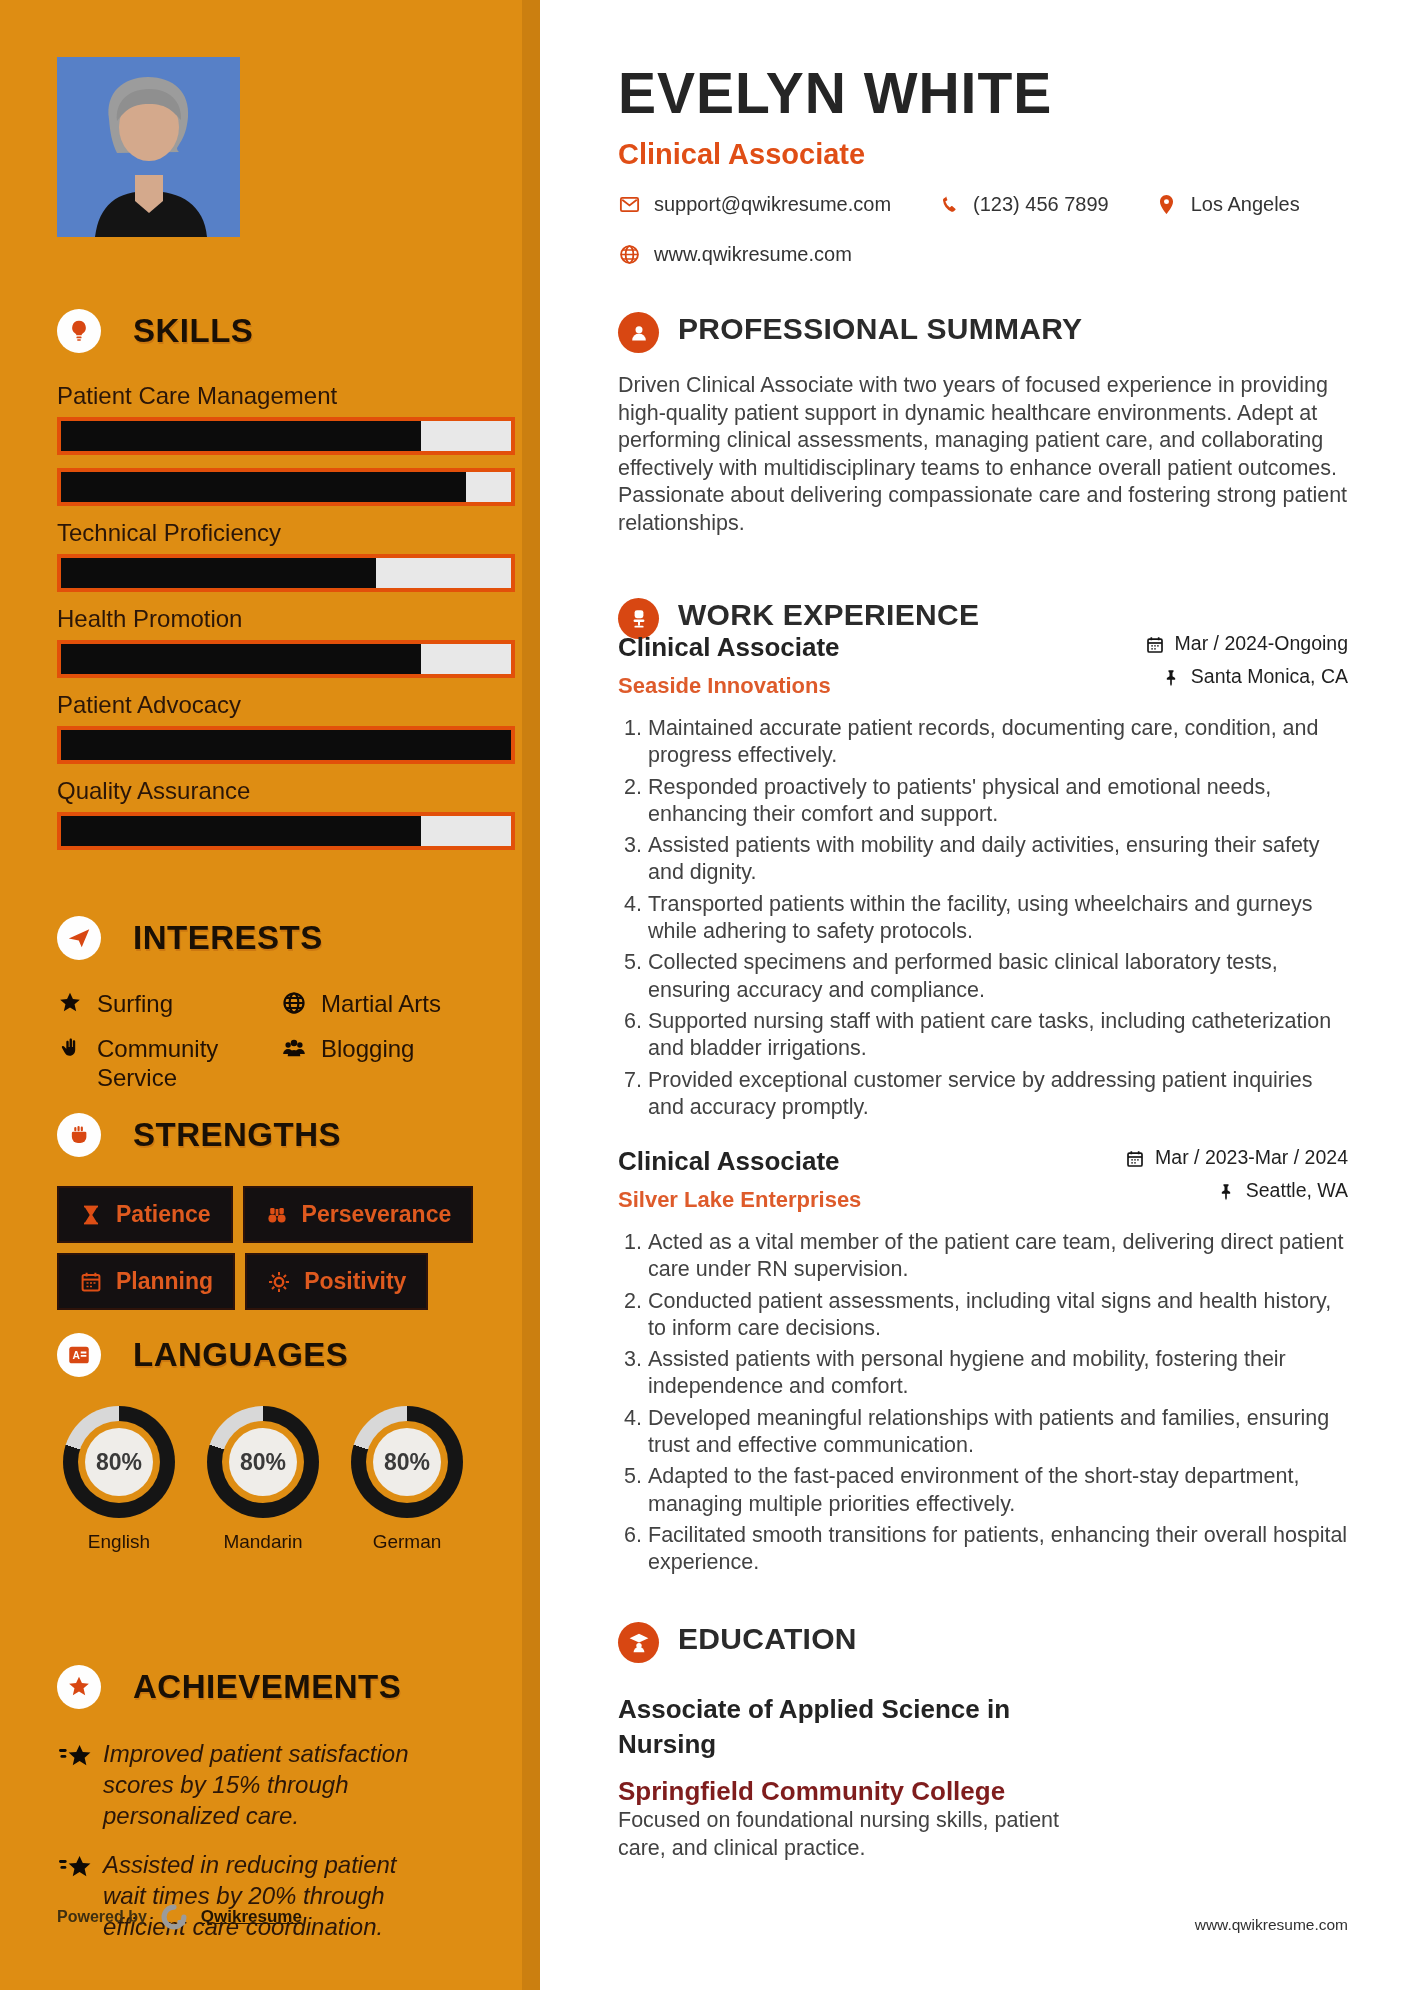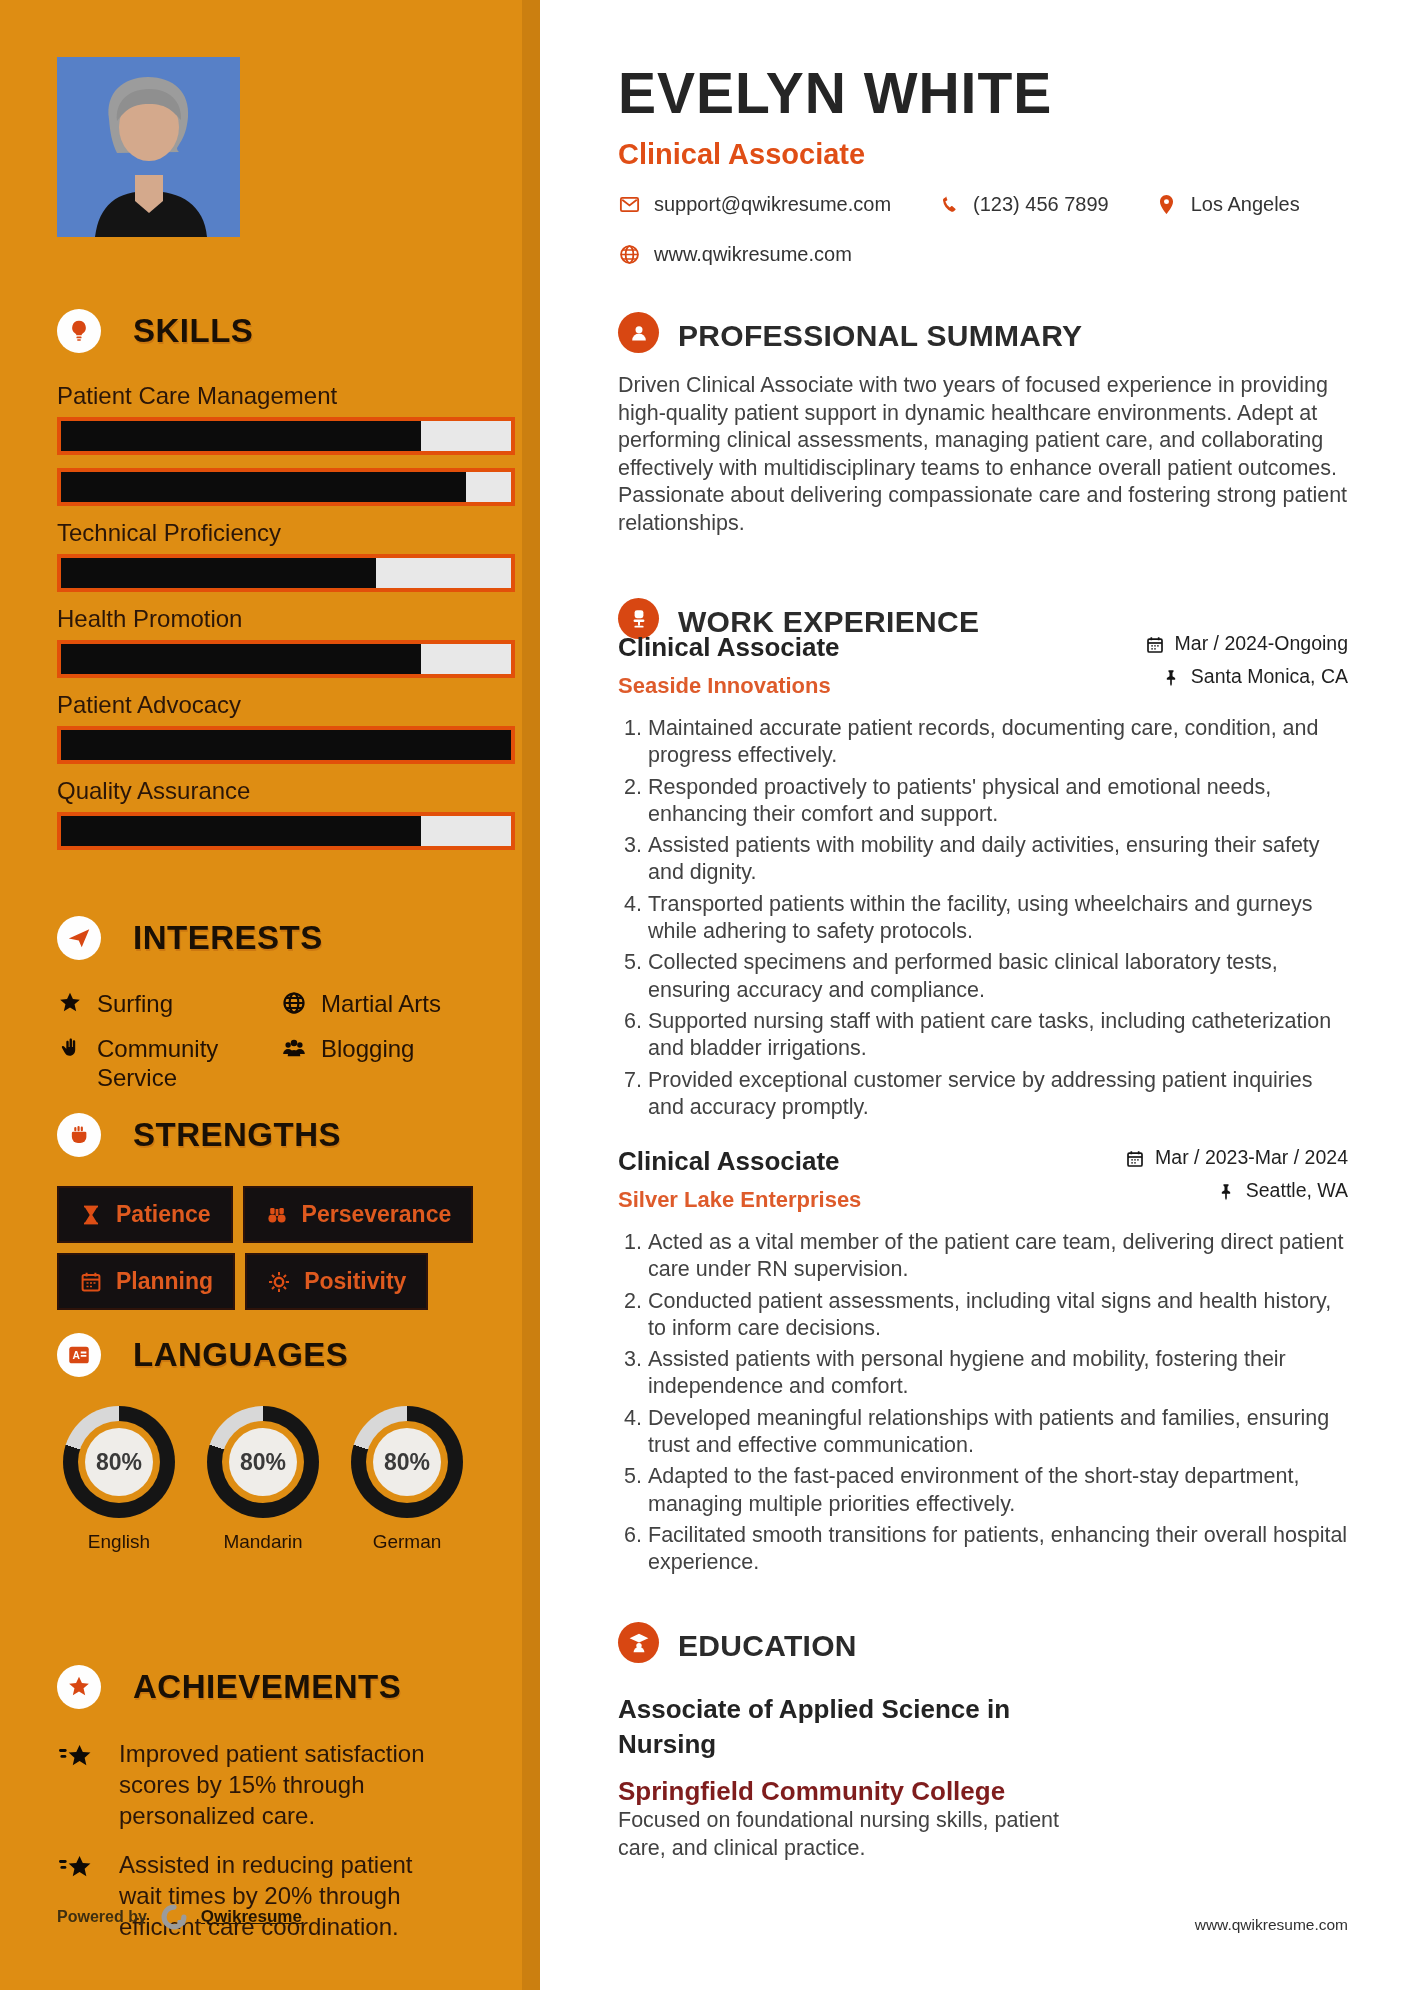--- a/index.html
+++ b/index.html
@@ -34,40 +34,40 @@
   .chip{display:inline-flex;align-items:center;gap:13px;background:#141011;border:2px solid #2E130A;color:#DF5A1F;font-size:23px;font-weight:600;padding:13px 20px;}
   .chip .gicon{width:24px;height:24px;color:#DD4E15;}
 
   .langs{display:flex;gap:32px;margin-left:6px;}
   .lang{width:112px;text-align:center;}
   .donut{position:relative;width:112px;height:112px;border-radius:50%;}
   .donut::before{content:"";position:absolute;inset:15px;border-radius:50%;background:#DE8D13;}
   .donut-c{position:absolute;inset:22px;border-radius:50%;background:#EFEDE9;display:flex;align-items:center;justify-content:center;font-size:23px;font-weight:700;color:#3A3A3A;}
   .lang-label{margin-top:13px;font-size:19px;color:#241204;text-align:center;}
 
-  .ach-item{display:flex;gap:24px;margin-bottom:18px;}
+  .ach-item{display:flex;gap:8px;margin-bottom:18px;font-style:italic;}
   .ach-item .gicon{width:38px;height:34px;color:#0E0A06;flex:0 0 auto;margin-top:2px;}
   .ach-text{font-size:24px;line-height:31px;color:#2B1608;width:340px;}
 
   .powered{display:flex;align-items:center;gap:13px;}
   .powered-label{font-size:16px;color:#3F2F10;font-weight:600;}
   .plogo{width:28px;height:28px;}
   .brand{font-size:17px;font-weight:700;color:#241503;text-decoration:underline;}
 
   
   .main-abs{position:absolute;left:618px;right:59px;}
   .name{font-size:57px;font-weight:800;color:#252525;letter-spacing:1px;margin:0;}
   .role{font-size:29px;font-weight:700;color:#E04E16;margin:0;}
   .contact-row{display:flex;align-items:center;gap:14px;font-size:20px;color:#333333;}
   .contact-item{display:flex;align-items:center;gap:13px;}
   .contact-item + .contact-item{margin-left:32px;}
   .cicon{width:23px;height:23px;color:#D84712;flex:0 0 auto;}
   .cicon svg{width:100%;height:100%;}
 
-  .mhead{display:flex;align-items:flex-end;gap:19px;}
+  .mhead{display:flex;align-items:flex-start;gap:19px;}
   .mhead .sicon{background:#D84712;color:#ffffff;width:41px;height:41px;}
   .mhead .sicon svg{width:24px;height:24px;}
   .mhead h2{font-size:30px;font-weight:800;color:#2B2B2B;margin:0;letter-spacing:.3px;}
 
   .body-text{font-size:21.5px;line-height:27.6px;color:#424242;}
 
   .job-head{display:flex;justify-content:space-between;align-items:flex-start;}
   .job-title{font-size:26px;font-weight:700;color:#232323;margin:0;}
   .job-company{font-size:22px;font-weight:600;color:#DE5B2B;margin-top:10px;}
   .job-meta{text-align:right;min-width:250px;}

